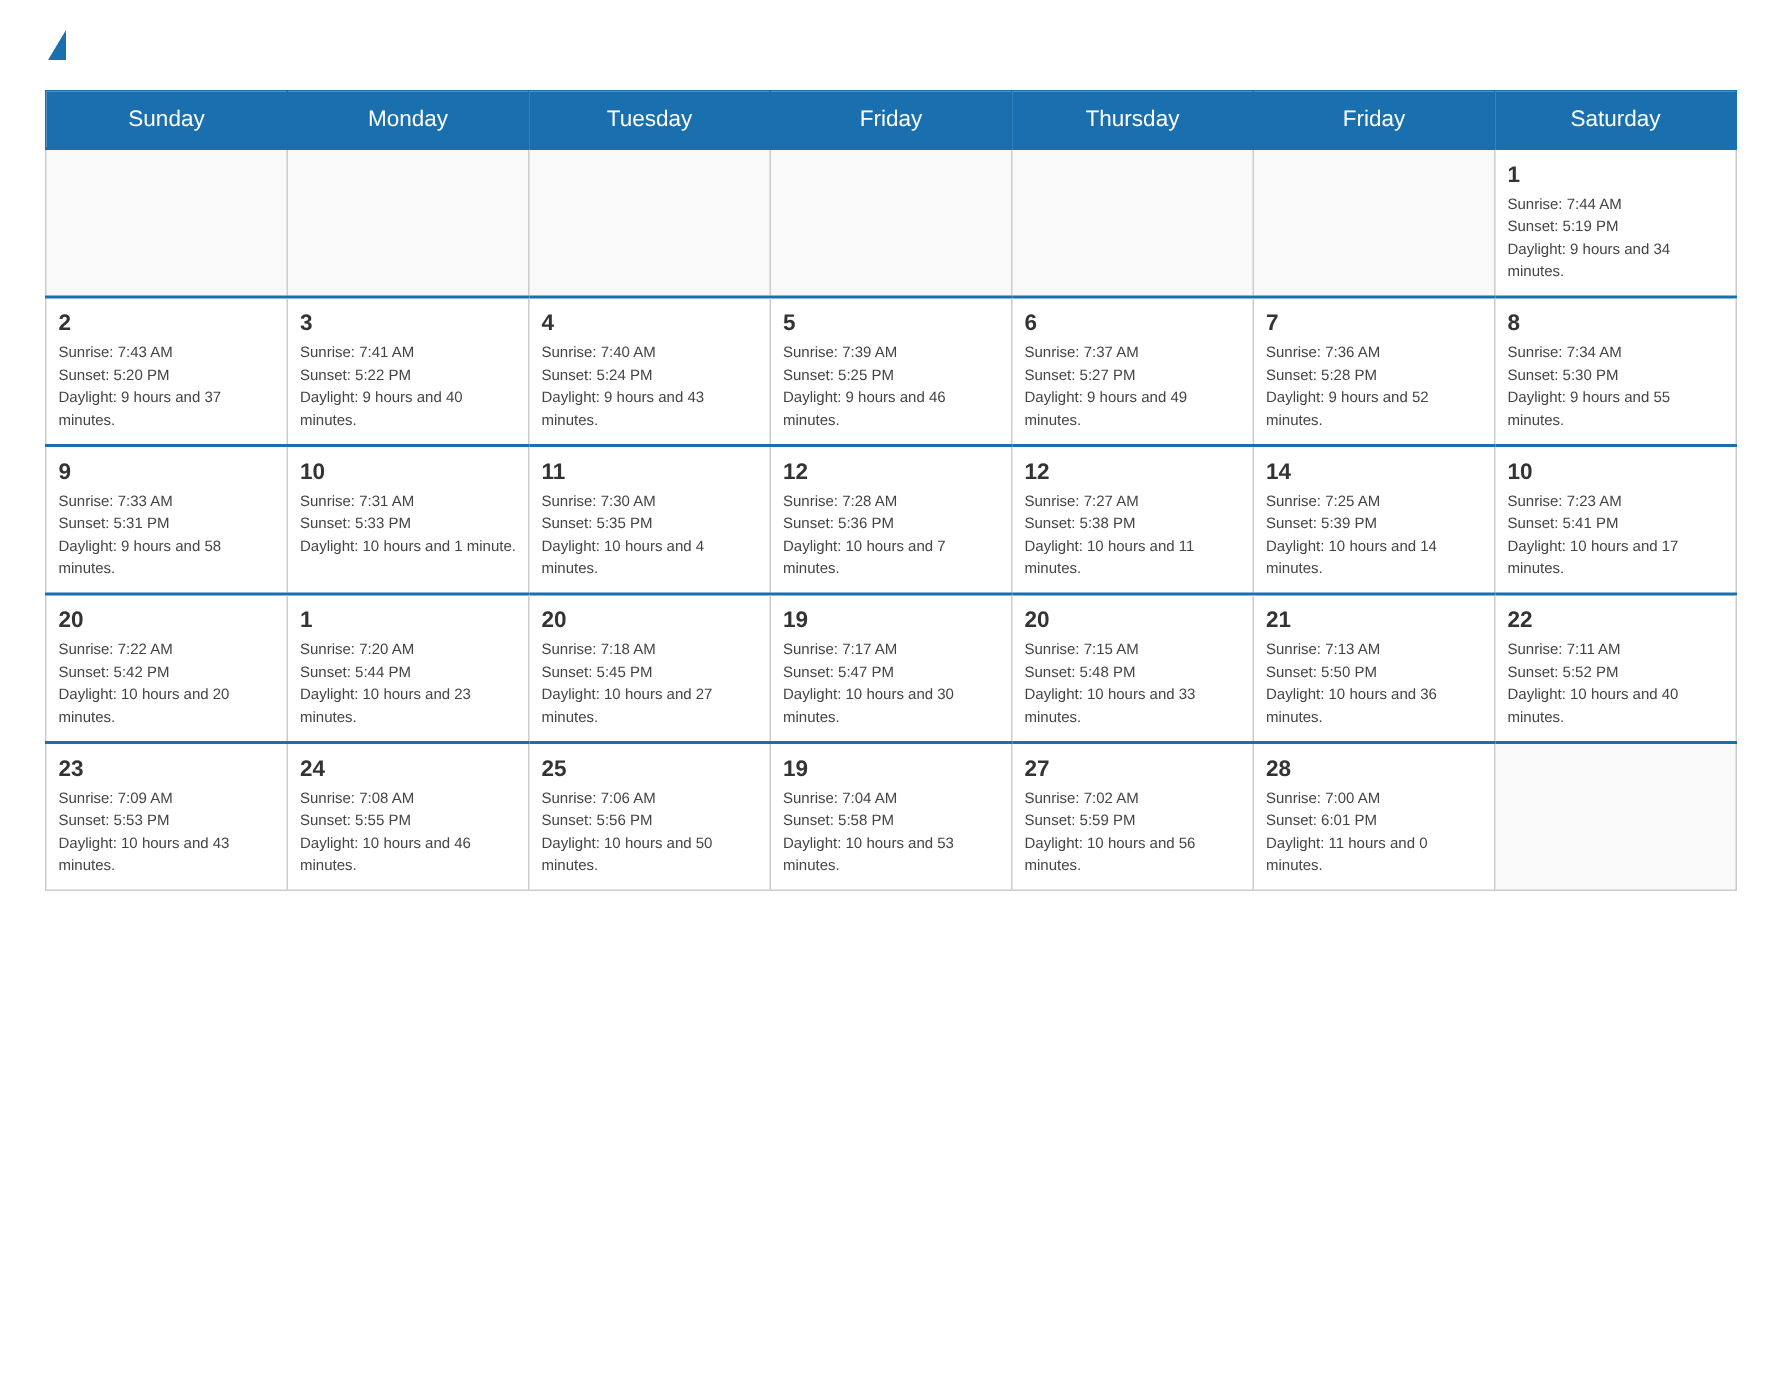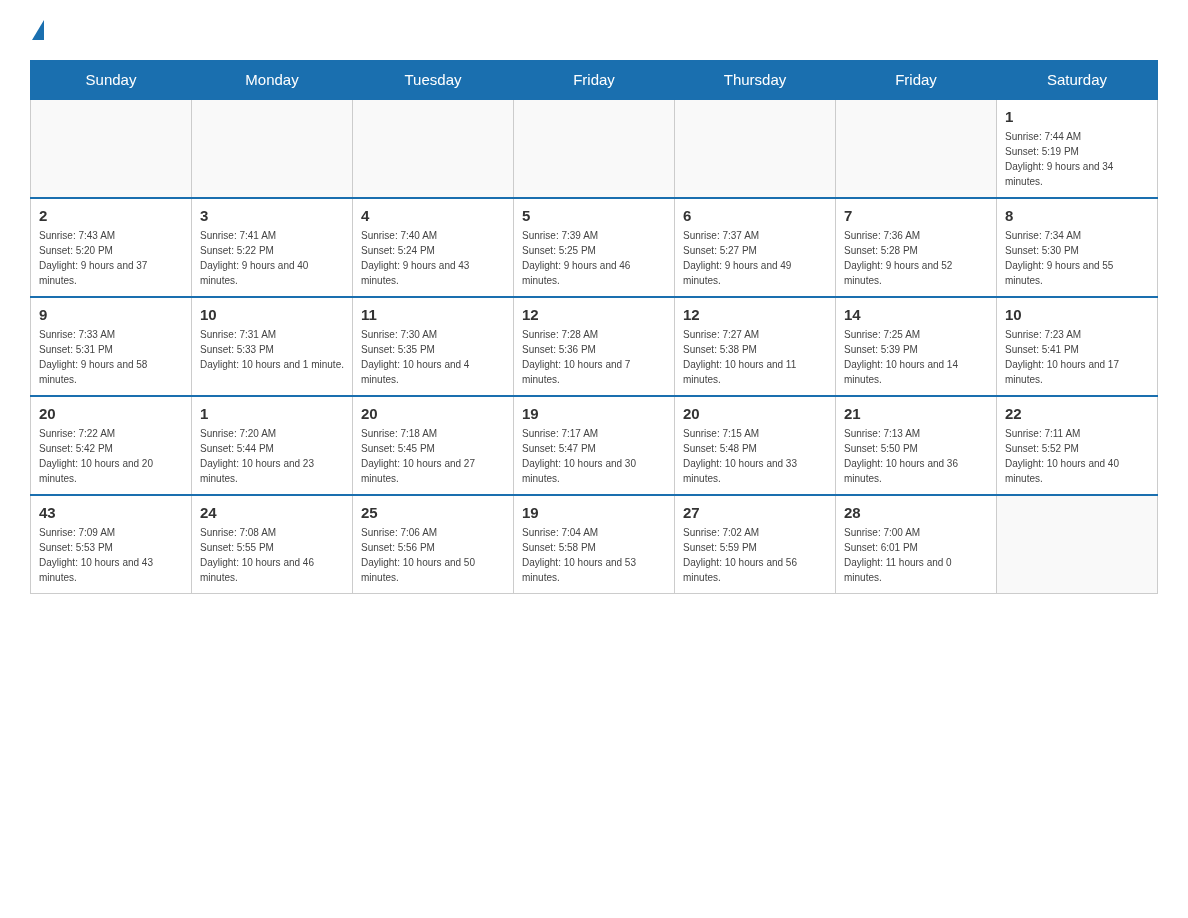--- a/index.html
+++ b/index.html
@@ -218,21 +218,21 @@
           <span class="day-number">21</span>
           <div class="day-info">Sunrise: 7:13 AM<br>Sunset: 5:50 PM<br>Daylight: 10 hours and 36 minutes.</div>
         </td>
         <td>
           <span class="day-number">22</span>
           <div class="day-info">Sunrise: 7:11 AM<br>Sunset: 5:52 PM<br>Daylight: 10 hours and 40 minutes.</div>
         </td>
       </tr>
       <tr>
         <td>
-          <span class="day-number">43</span>
+          <span class="day-number">23</span>
           <div class="day-info">Sunrise: 7:09 AM<br>Sunset: 5:53 PM<br>Daylight: 10 hours and 43 minutes.</div>
         </td>
         <td>
           <span class="day-number">24</span>
           <div class="day-info">Sunrise: 7:08 AM<br>Sunset: 5:55 PM<br>Daylight: 10 hours and 46 minutes.</div>
         </td>
         <td>
           <span class="day-number">25</span>
           <div class="day-info">Sunrise: 7:06 AM<br>Sunset: 5:56 PM<br>Daylight: 10 hours and 50 minutes.</div>
         </td>

